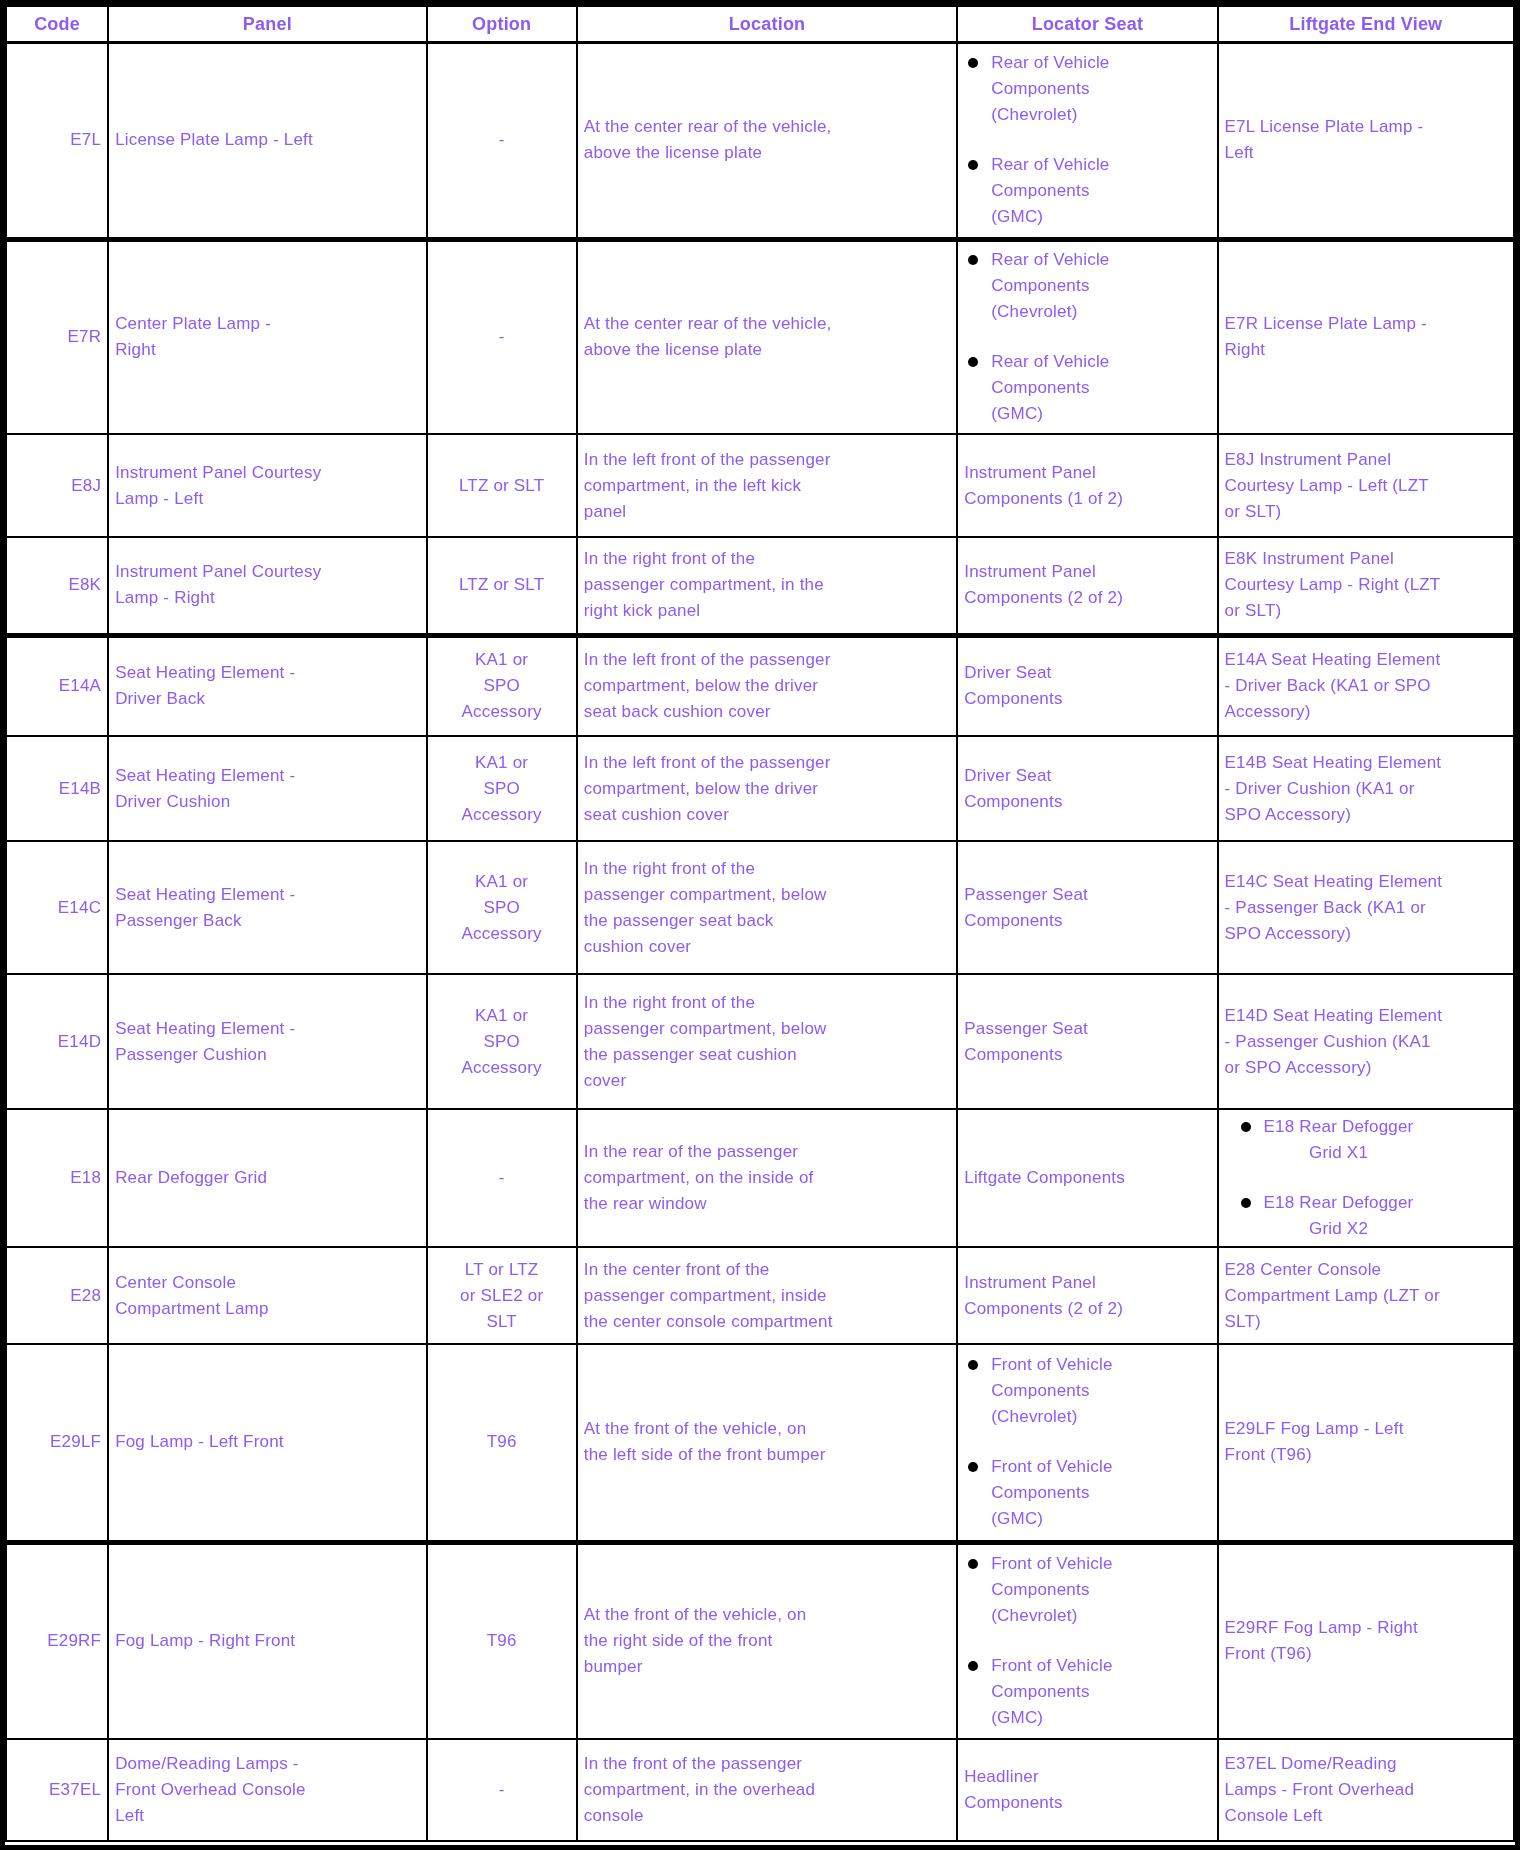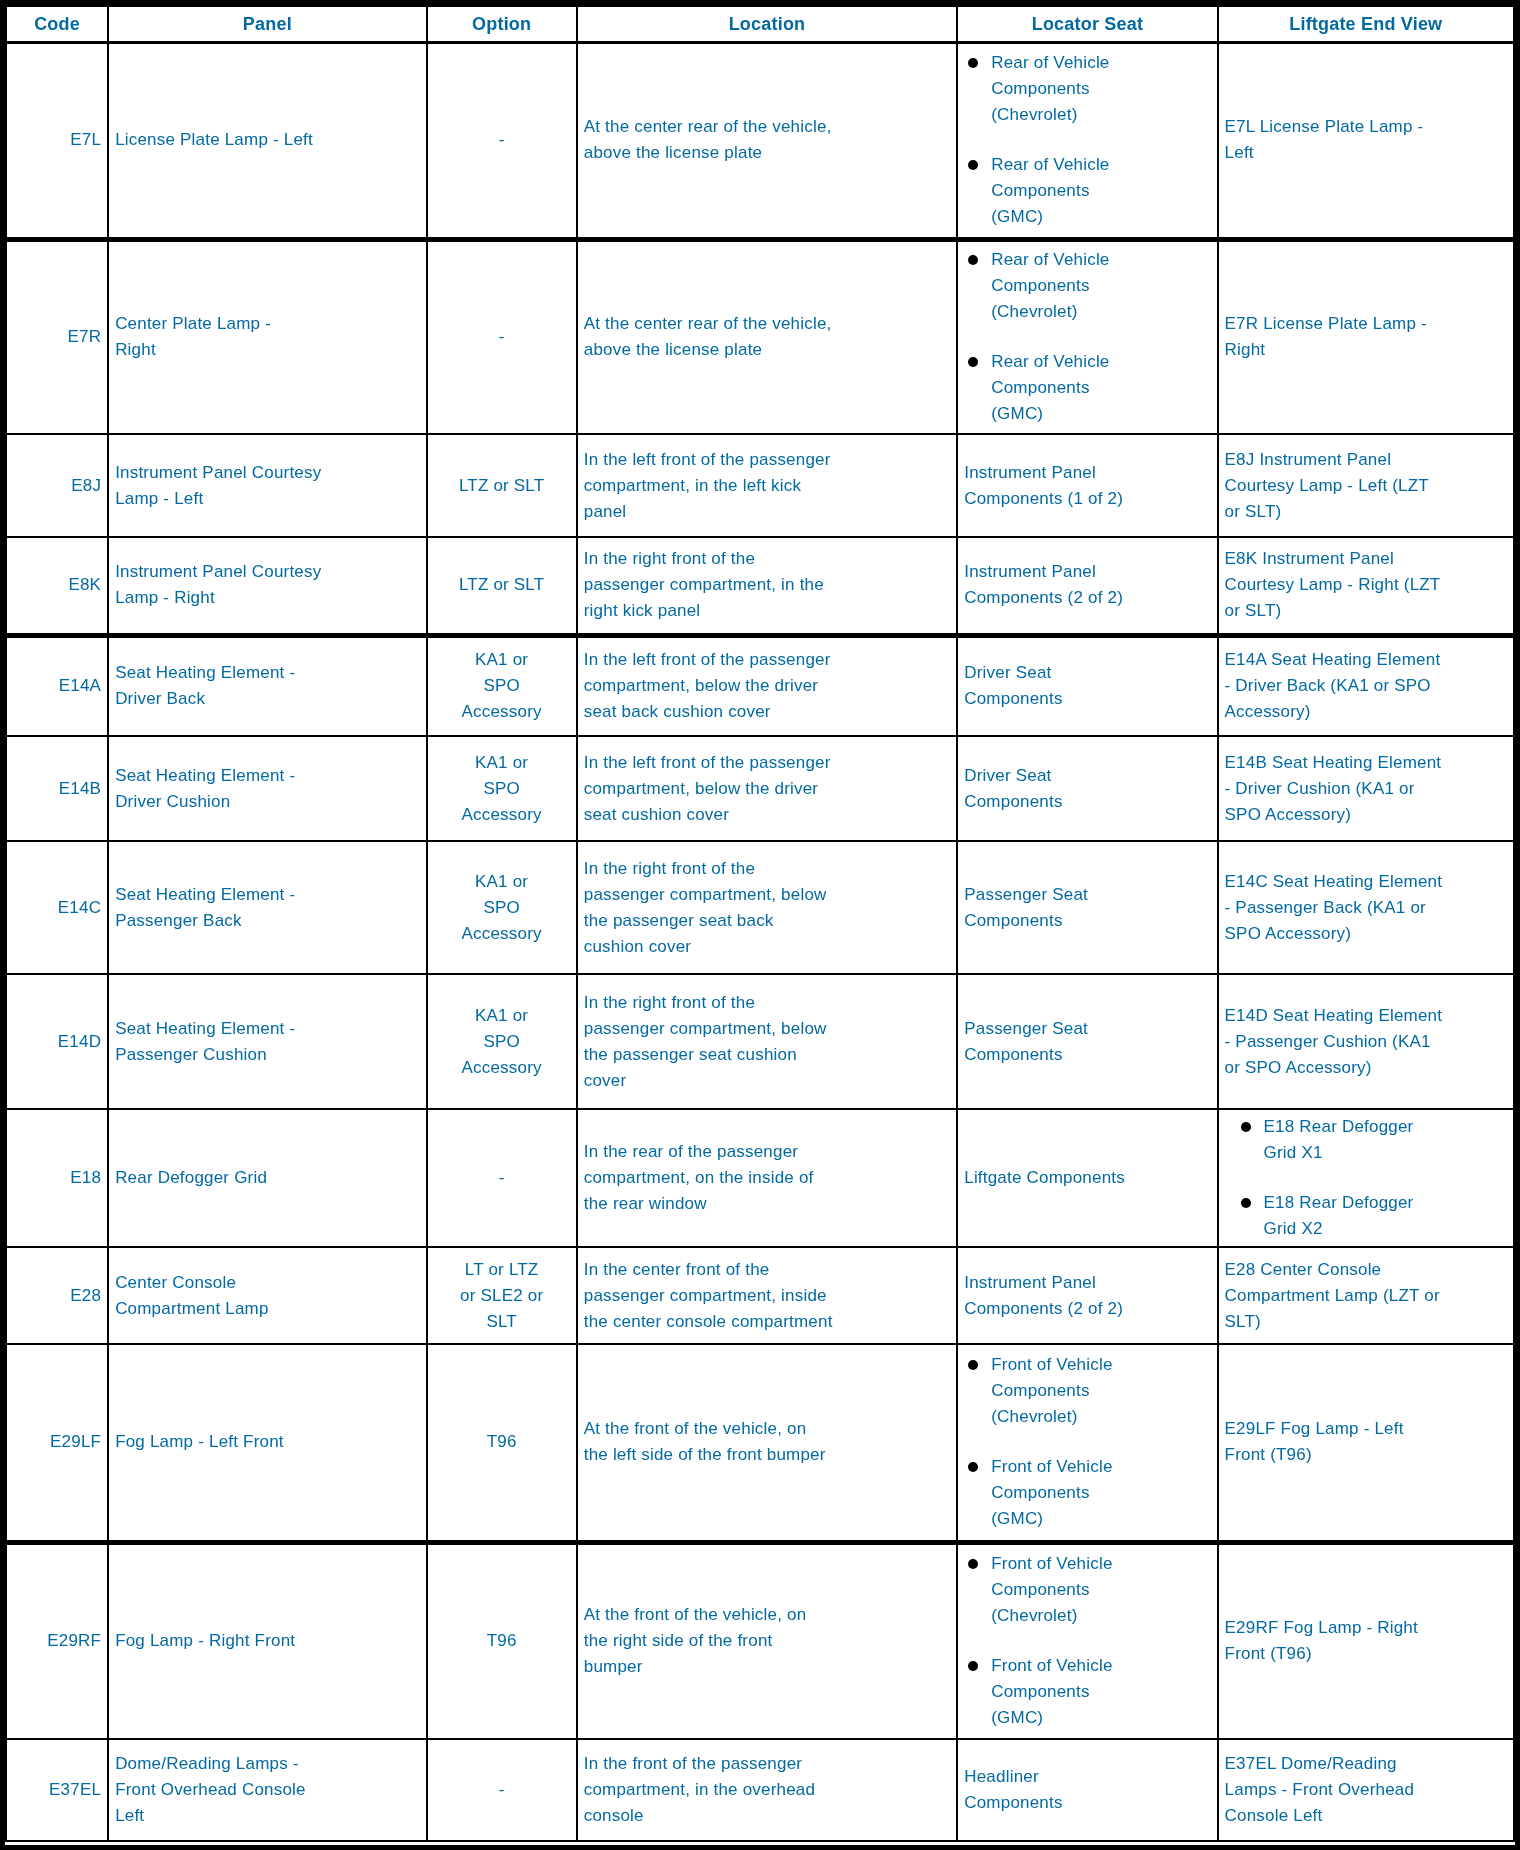--- a/index.html
+++ b/index.html
@@ -6,21 +6,21 @@
     margin: 0;
     padding: 0;
     background: #fff;
   }
   .page {
     width: 1268px;
     height: 1850px;
     box-sizing: border-box;
     background: #fff;
     font-family: "Liberation Sans", sans-serif;
-    color: #0369a1;
+    color: #8b5cf6;
   }
   .tbl-frame {
     width: 1520px;
     height: 1850px;
     box-sizing: border-box;
     border: 5px solid #000;
   }
   table.manual {
     border-collapse: collapse;
     table-layout: fixed;
@@ -338,21 +338,21 @@
             </td>
             <td>
               <div class="pre">In the rear of the passenger
 compartment, on the inside of
 the rear window</div>
             </td>
             <td>
               <div class="pre">Liftgate Components</div>
             </td>
             <td>
-              <div class="blist" style="padding-left: 14px;">
+              <div class="blist" style="padding-left: 14px; text-align: center;">
                 <div class="bitem">
                   <span class="dot"></span>
                   <span class="btext">E18 Rear Defogger
 Grid X1</span>
                 </div>
                 <div class="bitem">
                   <span class="dot"></span>
                   <span class="btext">E18 Rear Defogger
 Grid X2</span>
                 </div>

